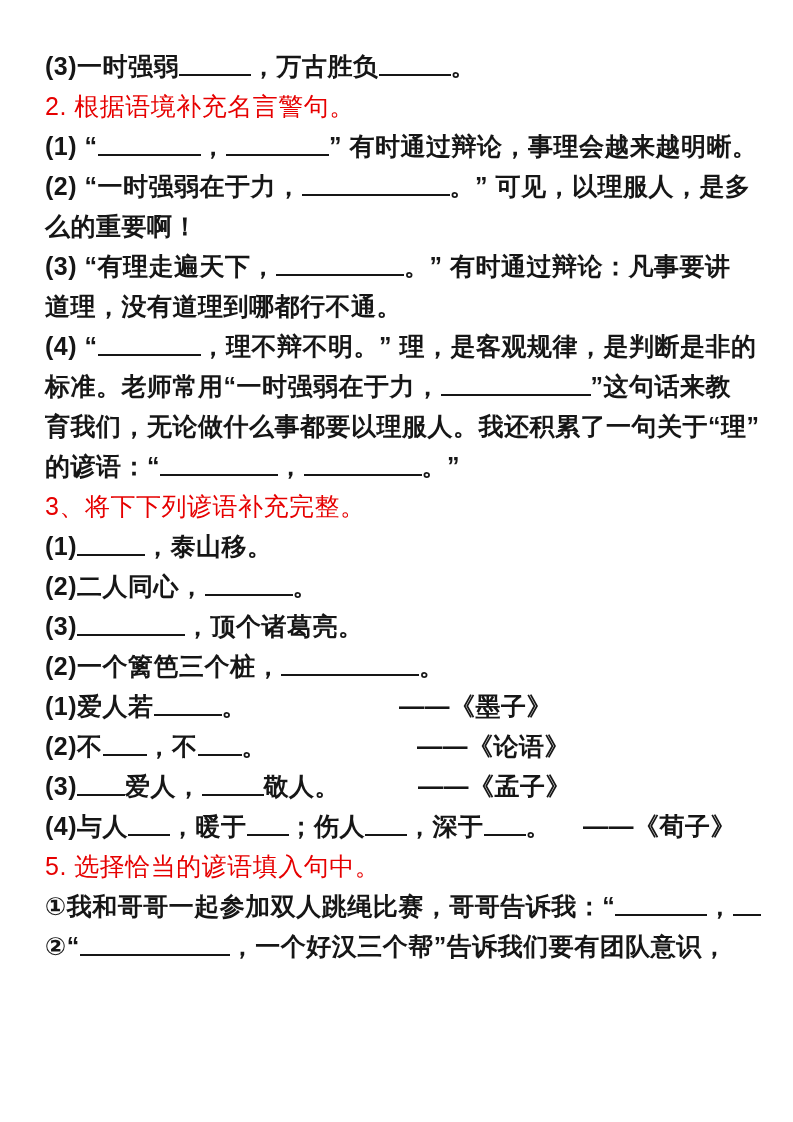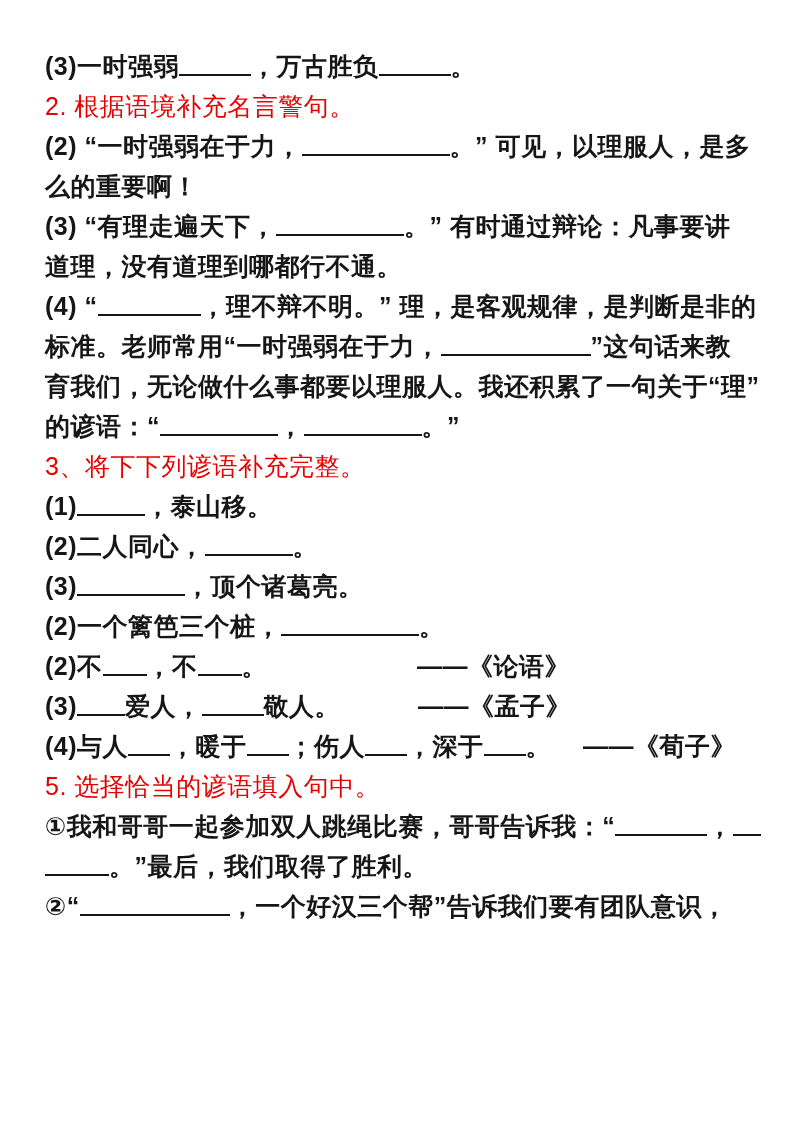--- a/index.html
+++ b/index.html
@@ -46,33 +46,34 @@
     display: inline-block;
     height: 1px;
   }
 </style>
 </head>
 <body>
 
 <div class="page">
     <div class="line body"><span class="seg-text">(3)一时强弱</span><span class="seg-blank" style="width: 72px;"></span><span class="seg-text">，万古胜负</span><span class="seg-blank" style="width: 72px;"></span><span class="seg-text">。</span></div>
     <div class="line heading"><span class="seg-text">2. 根据语境补充名言警句。</span></div>
+    <div class="line body"><span class="seg-text">(1) “</span><span class="seg-blank" style="width: 103px;"></span><span class="seg-text">，</span><span class="seg-blank" style="width: 103px;"></span><span class="seg-text">” 有时通过辩论，事理会越来越明晰。</span></div>
     <div class="line body"><span class="seg-text">(2) “一时强弱在于力，</span><span class="seg-blank" style="width: 148px;"></span><span class="seg-text">。” 可见，以理服人，是多</span></div>
     <div class="line body"><span class="seg-text">么的重要啊！</span></div>
     <div class="line body"><span class="seg-text">(3) “有理走遍天下，</span><span class="seg-blank" style="width: 128px;"></span><span class="seg-text">。” 有时通过辩论：凡事要讲</span></div>
     <div class="line body"><span class="seg-text">道理，没有道理到哪都行不通。</span></div>
     <div class="line body"><span class="seg-text">(4) “</span><span class="seg-blank" style="width: 103px;"></span><span class="seg-text">，理不辩不明。” 理，是客观规律，是判断是非的</span></div>
     <div class="line body"><span class="seg-text">标准。老师常用“一时强弱在于力，</span><span class="seg-blank" style="width: 150px;"></span><span class="seg-text">”这句话来教</span></div>
     <div class="line body"><span class="seg-text">育我们，无论做什么事都要以理服人。我还积累了一句关于“理”</span></div>
     <div class="line body"><span class="seg-text">的谚语：“</span><span class="seg-blank" style="width: 118px;"></span><span class="seg-text">，</span><span class="seg-blank" style="width: 118px;"></span><span class="seg-text">。”</span></div>
     <div class="line heading"><span class="seg-text">3、将下下列谚语补充完整。</span></div>
     <div class="line body"><span class="seg-text">(1)</span><span class="seg-blank" style="width: 68px;"></span><span class="seg-text">，泰山移。</span></div>
     <div class="line body"><span class="seg-text">(2)二人同心，</span><span class="seg-blank" style="width: 88px;"></span><span class="seg-text">。</span></div>
     <div class="line body"><span class="seg-text">(3)</span><span class="seg-blank" style="width: 108px;"></span><span class="seg-text">，顶个诸葛亮。</span></div>
     <div class="line body"><span class="seg-text">(2)一个篱笆三个桩，</span><span class="seg-blank" style="width: 138px;"></span><span class="seg-text">。</span></div>
+    <div class="line body"><span class="seg-text">(1)爱人若</span><span class="seg-blank" style="width: 68px;"></span><span class="seg-text">。</span><span class="seg-gap" style="width: 152px;"></span><span class="seg-text">——《墨子》</span></div>
     <div class="line body"><span class="seg-text">(2)不</span><span class="seg-blank" style="width: 44px;"></span><span class="seg-text">，不</span><span class="seg-blank" style="width: 44px;"></span><span class="seg-text">。</span><span class="seg-gap" style="width: 150px;"></span><span class="seg-text">——《论语》</span></div>
     <div class="line body"><span class="seg-text">(3)</span><span class="seg-blank" style="width: 48px;"></span><span class="seg-text">爱人，</span><span class="seg-blank" style="width: 62px;"></span><span class="seg-text">敬人。</span><span class="seg-gap" style="width: 78px;"></span><span class="seg-text">——《孟子》</span></div>
     <div class="line body"><span class="seg-text">(4)与人</span><span class="seg-blank" style="width: 42px;"></span><span class="seg-text">，暖于</span><span class="seg-blank" style="width: 42px;"></span><span class="seg-text">；伤人</span><span class="seg-blank" style="width: 42px;"></span><span class="seg-text">，深于</span><span class="seg-blank" style="width: 42px;"></span><span class="seg-text">。</span><span class="seg-gap" style="width: 32px;"></span><span class="seg-text">——《荀子》</span></div>
     <div class="line heading"><span class="seg-text">5. 选择恰当的谚语填入句中。</span></div>
     <div class="line body"><span class="seg-text">①我和哥哥一起参加双人跳绳比赛，哥哥告诉我：“</span><span class="seg-blank" style="width: 92px;"></span><span class="seg-text">，</span><span class="seg-blank" style="width: 28px;"></span></div>
-    <div class="line body"><span class="seg-blank" style="width: 64px;"></span><span class="seg-text">。”最后，我们取得了胜利。</span></div>
     <div class="line body"><span class="seg-text">②“</span><span class="seg-blank" style="width: 150px;"></span><span class="seg-text">，一个好汉三个帮”告诉我们要有团队意识，</span></div>
   </div>
 
 </body></html>

